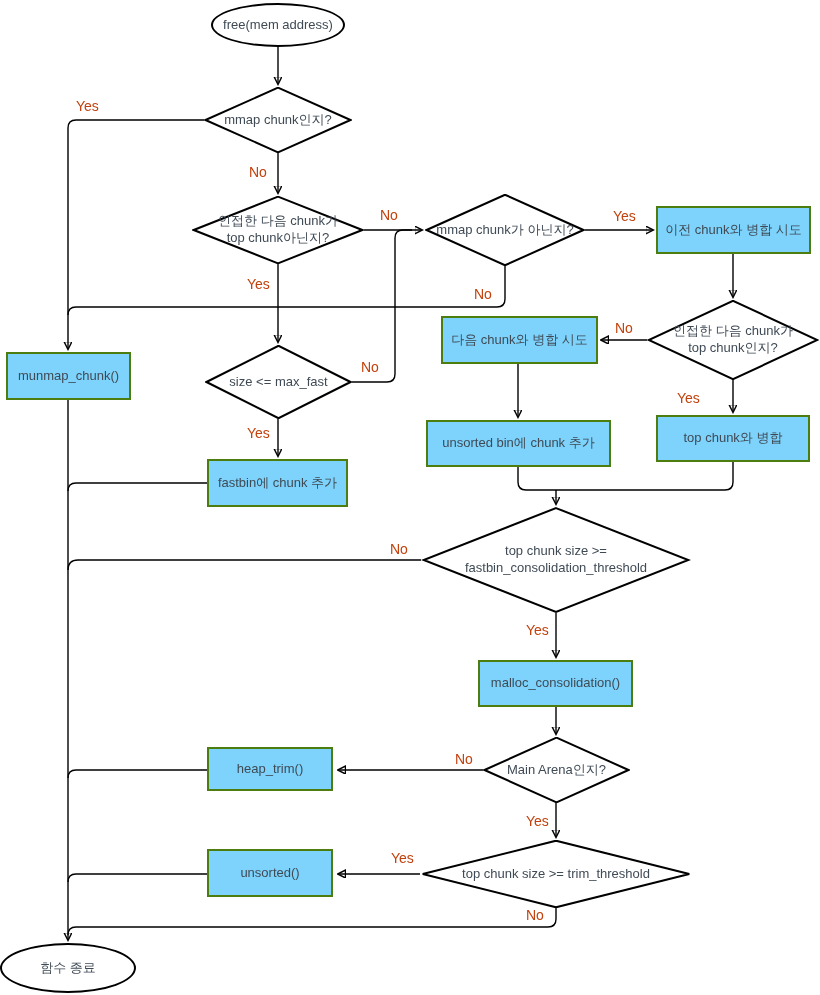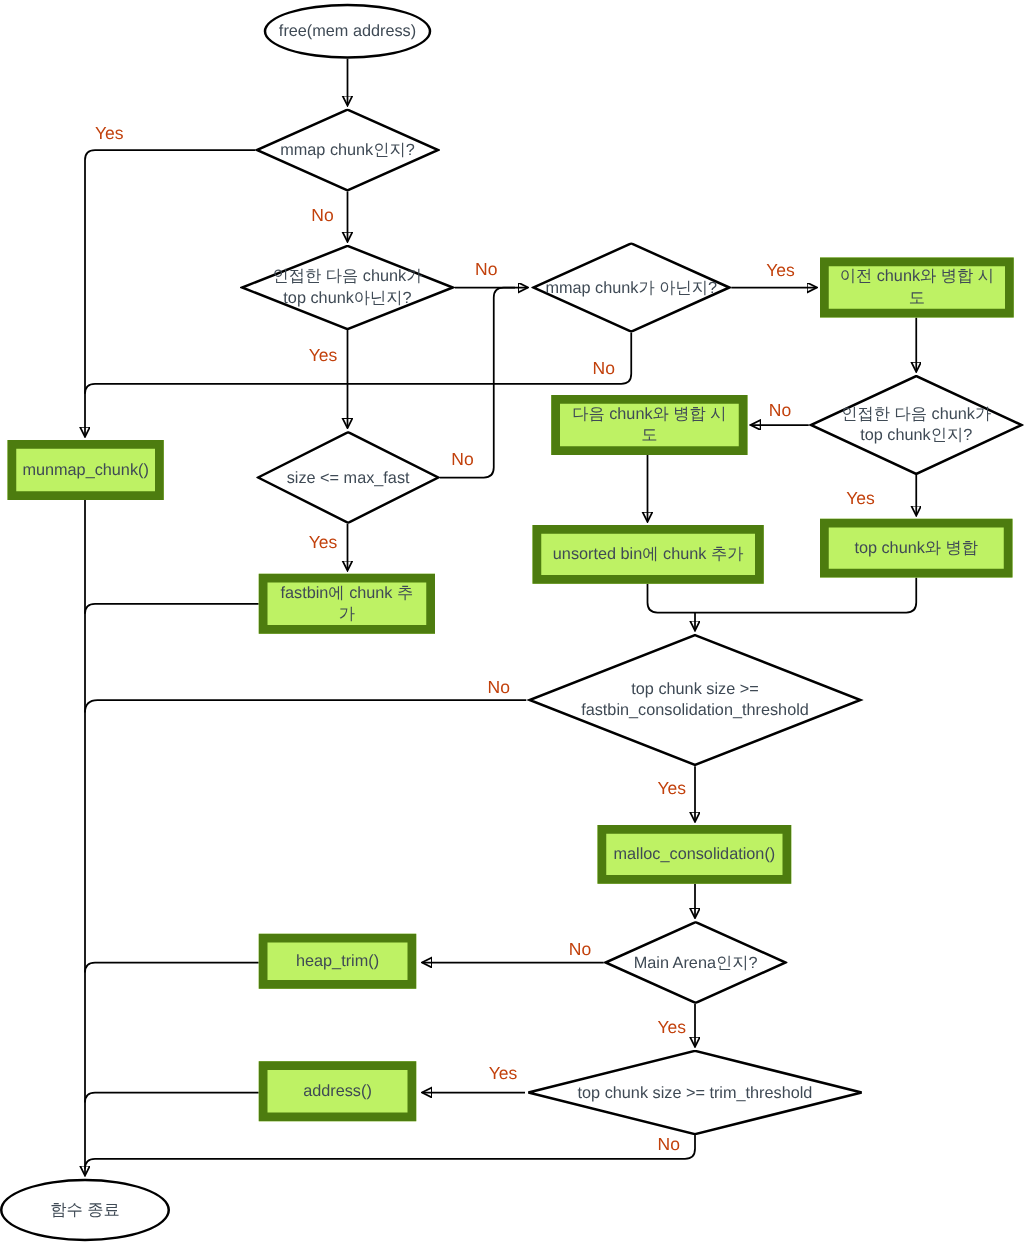--- a/index.html
+++ b/index.html
@@ -8,21 +8,21 @@
     font-family:"Liberation Sans","DejaVu Sans",sans-serif;overflow:hidden;
   }
   .edges{position:absolute;left:0;top:0;width:820px;height:995px;}
   .edges path{fill:none;stroke:#000000;stroke-width:1.4;}
   .node{
     position:absolute;display:flex;align-items:center;justify-content:center;
     text-align:center;color:#3f4a55;font-size:13px;line-height:1.3;
     box-sizing:border-box;
   }
   .node .lbl{white-space:pre-line;position:relative;z-index:2;padding:0 4px;}
-  .rect{background:#bef264;border:7px solid #4d7c0f;}
+  .rect{background:#7dd3fc;border:2px solid #4d7c0f;}
   .ellipse{background:#ffffff;border:2.5px solid #000000;border-radius:50%;align-items:center;}
   .diamond{background:transparent;}
   .diamond svg{position:absolute;left:0;top:0;width:100%;height:100%;z-index:1;}
   .diamond polygon{fill:#ffffff;stroke:#000000;stroke-width:2;vector-effect:non-scaling-stroke;}
   .edge-label{
     position:absolute;color:#c2410c;font-size:14px;line-height:1;z-index:3;
     background:transparent;
   }
 </style>
 </head>
@@ -154,21 +154,21 @@
   </div>
 
   <div class="node diamond" style="left:420px;top:840px;width:272px;height:68px;">
     <svg viewBox="0 0 100 100" preserveAspectRatio="none">
         <polygon points="50,1 99,50 50,99 1,50"></polygon>
       </svg>
     <span class="lbl">top chunk size &gt;= trim_threshold</span>
   </div>
 
   <div class="node rect" style="left:207px;top:849px;width:126px;height:48px;">
-    <span class="lbl">address()</span>
+    <span class="lbl">unsorted()</span>
   </div>
 
   <div class="node ellipse" style="left:0px;top:943px;width:136px;height:50px;">
     <span class="lbl">함수 종료</span>
   </div>
 
   <div class="edge-label" style="left:76px;top:99px;">Yes</div>
   <div class="edge-label" style="left:249px;top:165px;">No</div>
   <div class="edge-label" style="left:380px;top:208px;">No</div>
   <div class="edge-label" style="left:247px;top:277px;">Yes</div>

